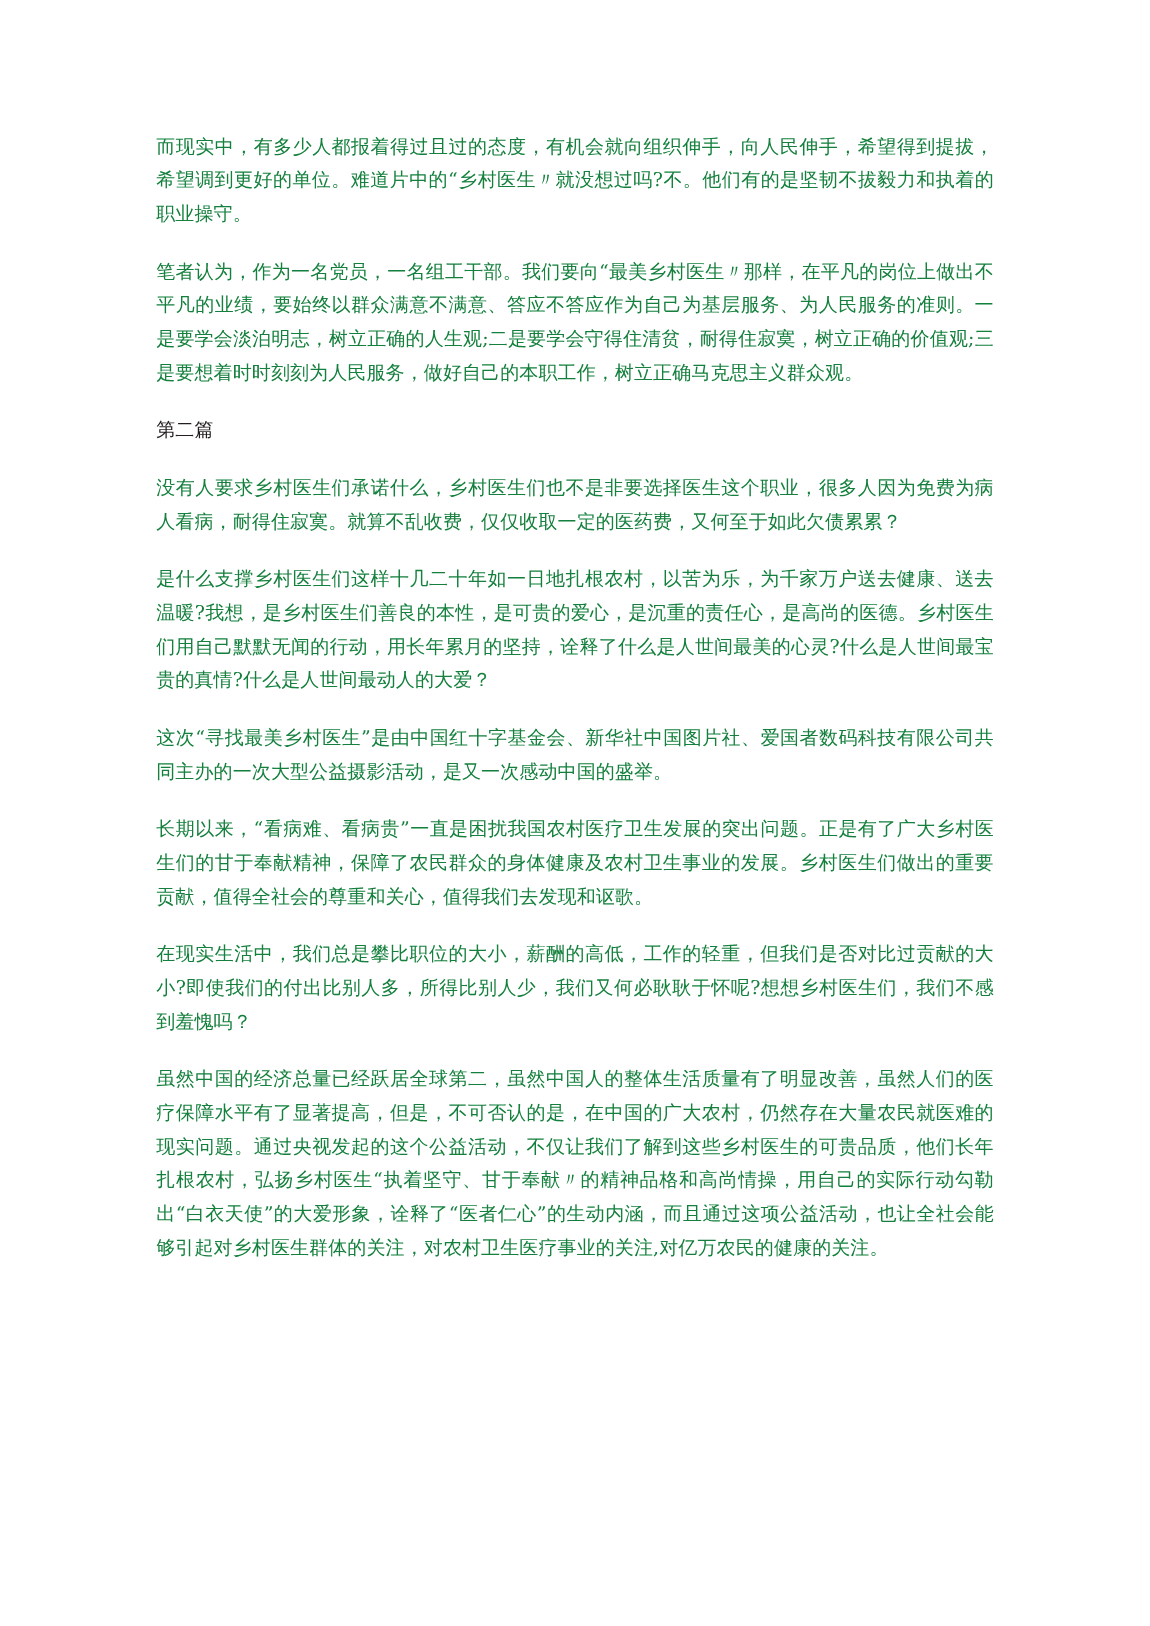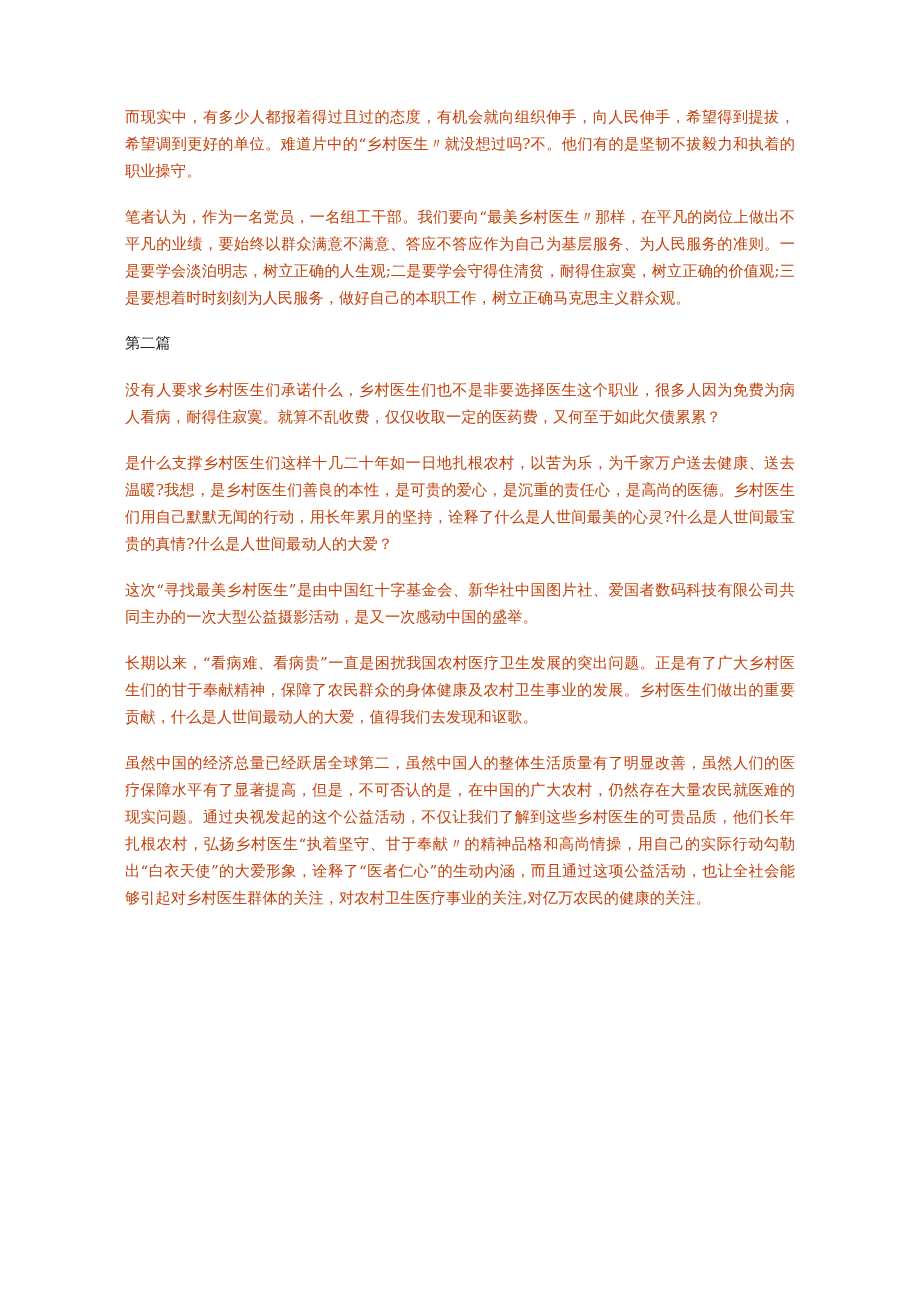--- a/index.html
+++ b/index.html
@@ -28,58 +28,59 @@
     top: 104px;
     width: 670px;
   }
   p.para {
     margin: 0 0 19px 0;
     font-size: 15.2px;
     line-height: 27px;
     text-align: justify;
     text-justify: inter-ideograph;
     letter-spacing: 0.1px;
-    color: #c2410c;
+    color: #15803d;
     font-family: "DejaVu Serif", "Liberation Serif", serif;
     word-break: break-all;
   }
   p.para:last-child {
     margin-bottom: 0;
   }
   p.heading {
     margin: 0 0 19px 0;
     font-size: 15.2px;
     line-height: 27px;
     text-align: left;
     letter-spacing: 0.1px;
     color: #231f20;
-    font-family: Liberation Mono, monospace;
+    font-family: Liberation Sans, sans-serif;
   }
 </style>
 </head>
 <body>
 
 <div class="page">
   <div class="content">
 
     <p class="para">而现实中，有多少人都报着得过且过的态度，有机会就向组织伸手，向人民伸手，希望得到提拔，希望调到更好的单位。难道片中的“乡村医生〃就没想过吗?不。他们有的是坚韧不拔毅力和执着的职业操守。</p>
 
     <p class="para">笔者认为，作为一名党员，一名组工干部。我们要向“最美乡村医生〃那样，在平凡的岗位上做出不平凡的业绩，要始终以群众满意不满意、答应不答应作为自己为基层服务、为人民服务的准则。一是要学会淡泊明志，树立正确的人生观;二是要学会守得住清贫，耐得住寂寞，树立正确的价值观;三是要想着时时刻刻为人民服务，做好自己的本职工作，树立正确马克思主义群众观。</p>
 
     <p class="heading">第二篇</p>
 
     <p class="para">没有人要求乡村医生们承诺什么，乡村医生们也不是非要选择医生这个职业，很多人因为免费为病人看病，耐得住寂寞。就算不乱收费，仅仅收取一定的医药费，又何至于如此欠债累累？</p>
 
     <p class="para">是什么支撑乡村医生们这样十几二十年如一日地扎根农村，以苦为乐，为千家万户送去健康、送去温暖?我想，是乡村医生们善良的本性，是可贵的爱心，是沉重的责任心，是高尚的医德。乡村医生们用自己默默无闻的行动，用长年累月的坚持，诠释了什么是人世间最美的心灵?什么是人世间最宝贵的真情?什么是人世间最动人的大爱？</p>
 
     <p class="para">这次“寻找最美乡村医生”是由中国红十字基金会、新华社中国图片社、爱国者数码科技有限公司共同主办的一次大型公益摄影活动，是又一次感动中国的盛举。</p>
 
-    <p class="para">长期以来，“看病难、看病贵”一直是困扰我国农村医疗卫生发展的突出问题。正是有了广大乡村医生们的甘于奉献精神，保障了农民群众的身体健康及农村卫生事业的发展。乡村医生们做出的重要贡献，什么是人世间最动人的大爱，值得我们去发现和讴歌。</p>
+    <p class="para">长期以来，“看病难、看病贵”一直是困扰我国农村医疗卫生发展的突出问题。正是有了广大乡村医生们的甘于奉献精神，保障了农民群众的身体健康及农村卫生事业的发展。乡村医生们做出的重要贡献，值得全社会的尊重和关心，值得我们去发现和讴歌。</p>
 
 
+    <p class="para">在现实生活中，我们总是攀比职位的大小，薪酬的高低，工作的轻重，但我们是否对比过贡献的大小?即使我们的付出比别人多，所得比别人少，我们又何必耿耿于怀呢?想想乡村医生们，我们不感到羞愧吗？</p>
 
 
 
     <p class="para">虽然中国的经济总量已经跃居全球第二，虽然中国人的整体生活质量有了明显改善，虽然人们的医疗保障水平有了显著提高，但是，不可否认的是，在中国的广大农村，仍然存在大量农民就医难的现实问题。通过央视发起的这个公益活动，不仅让我们了解到这些乡村医生的可贵品质，他们长年扎根农村，弘扬乡村医生“执着坚守、甘于奉献〃的精神品格和高尚情操，用自己的实际行动勾勒出“白衣天使”的大爱形象，诠释了“医者仁心”的生动内涵，而且通过这项公益活动，也让全社会能够引起对乡村医生群体的关注，对农村卫生医疗事业的关注,对亿万农民的健康的关注。</p>
 
 
   </div>
 </div>
 
 </body></html>

